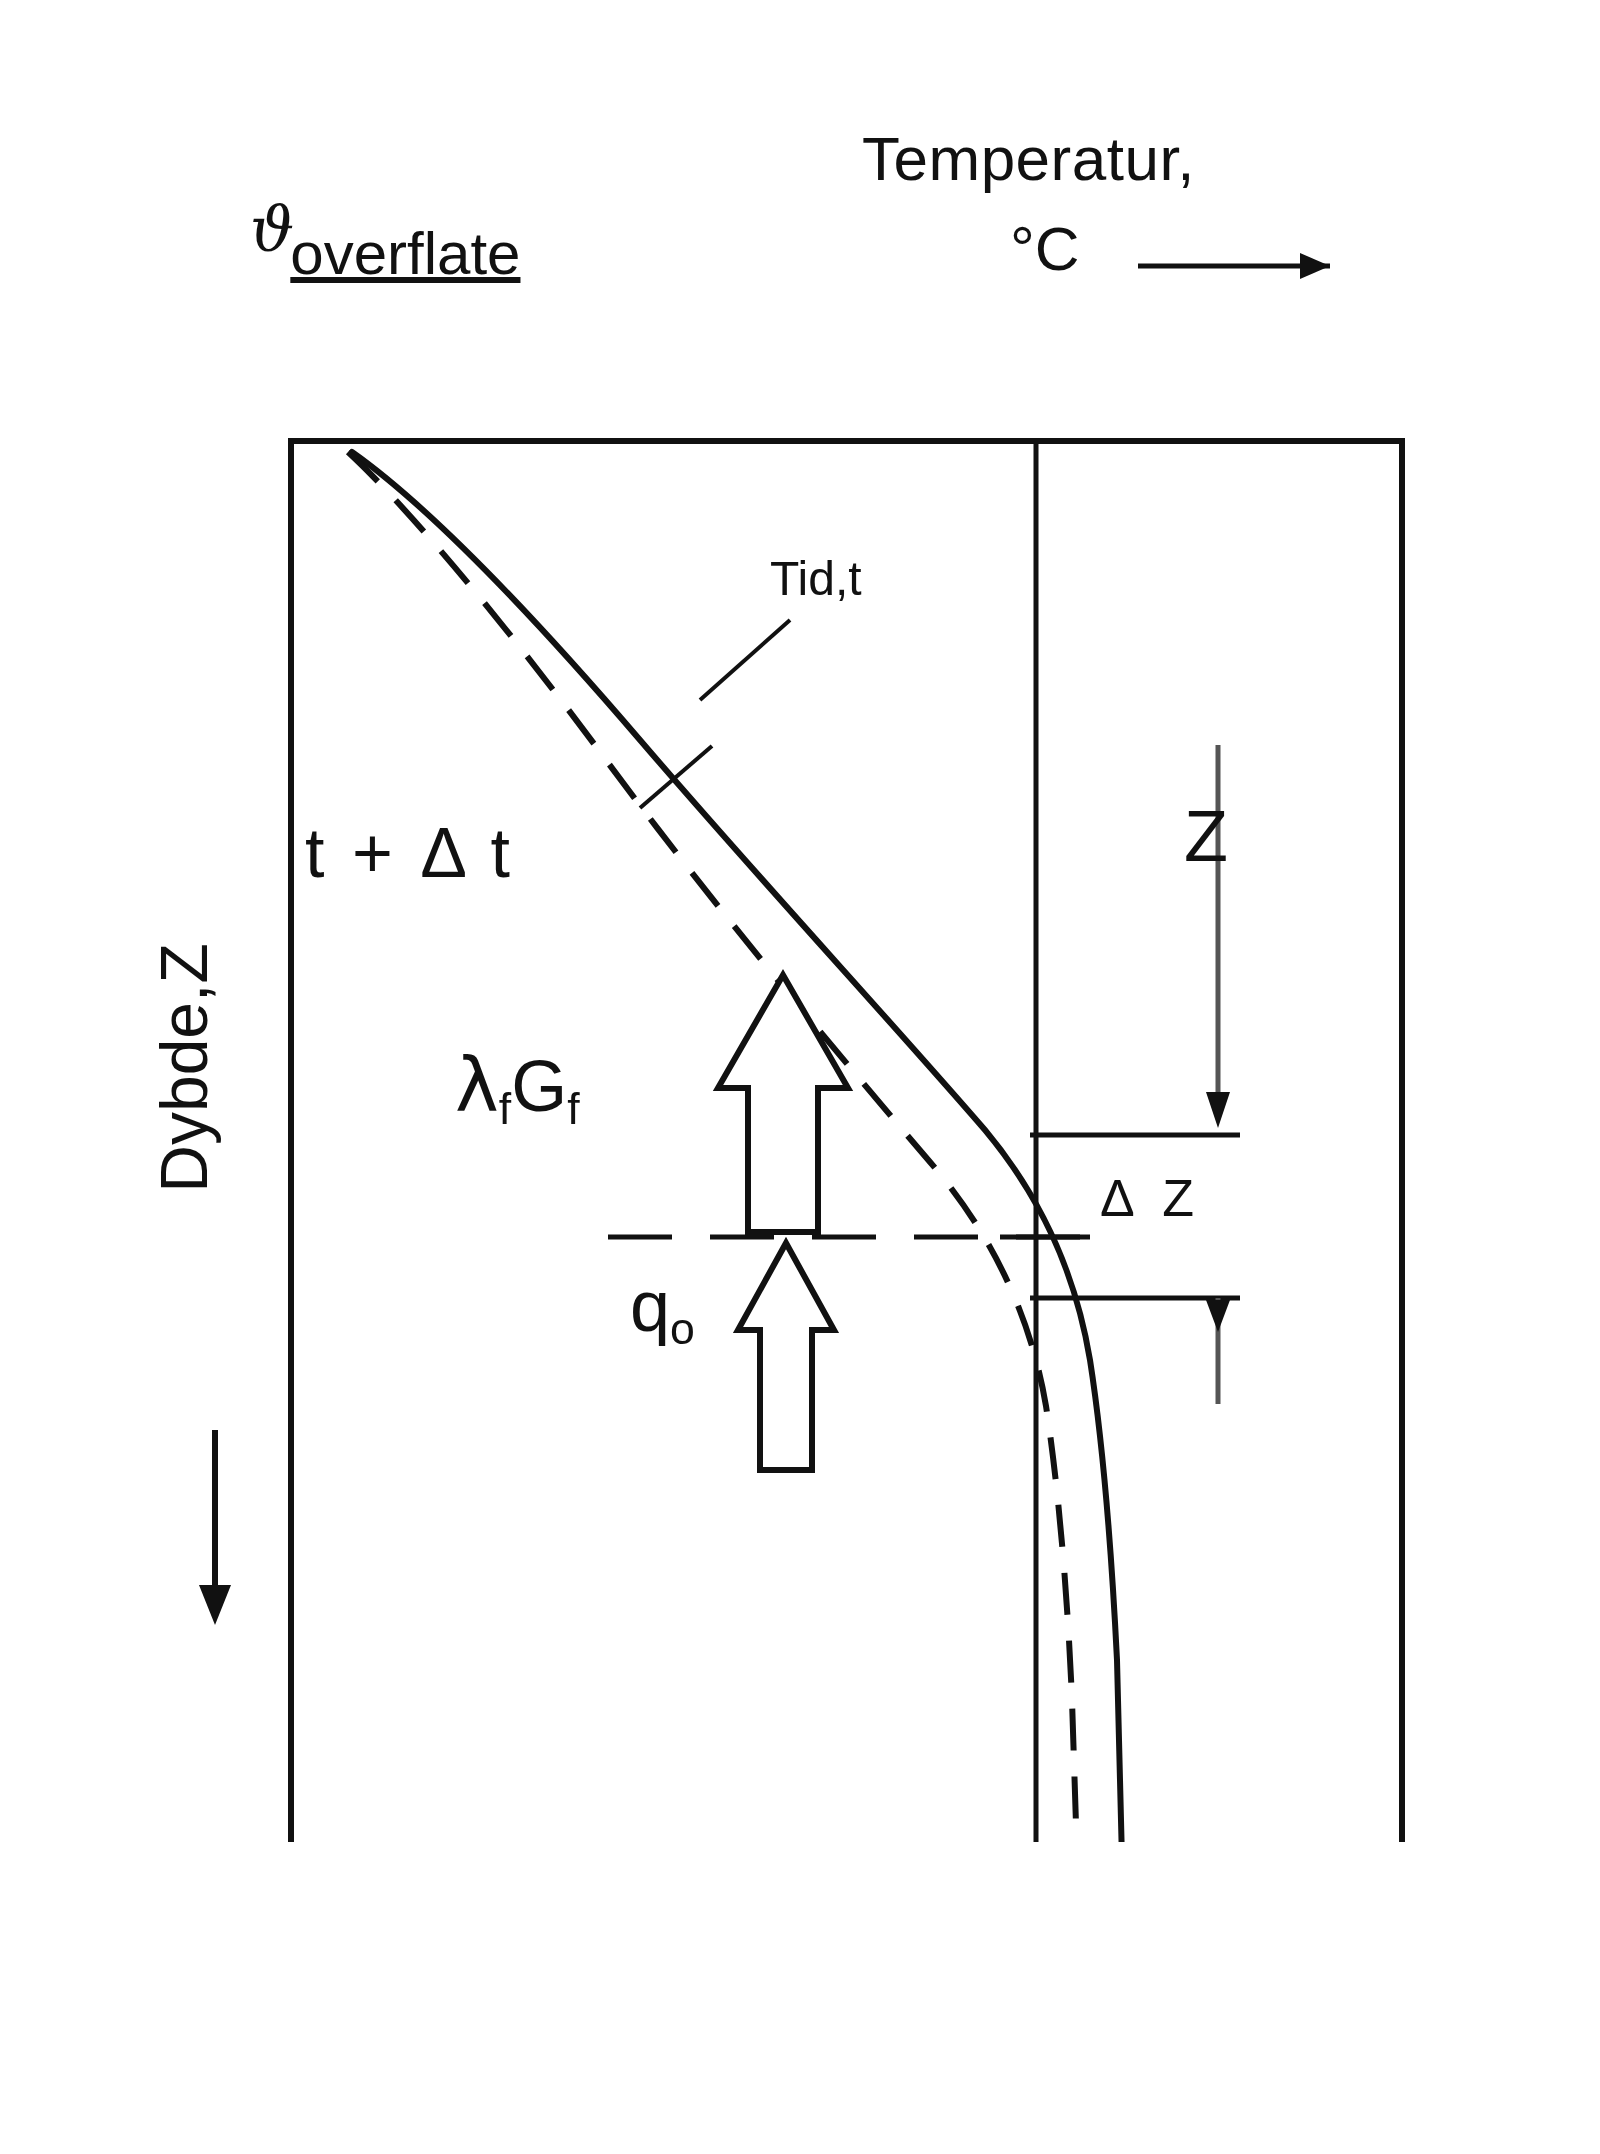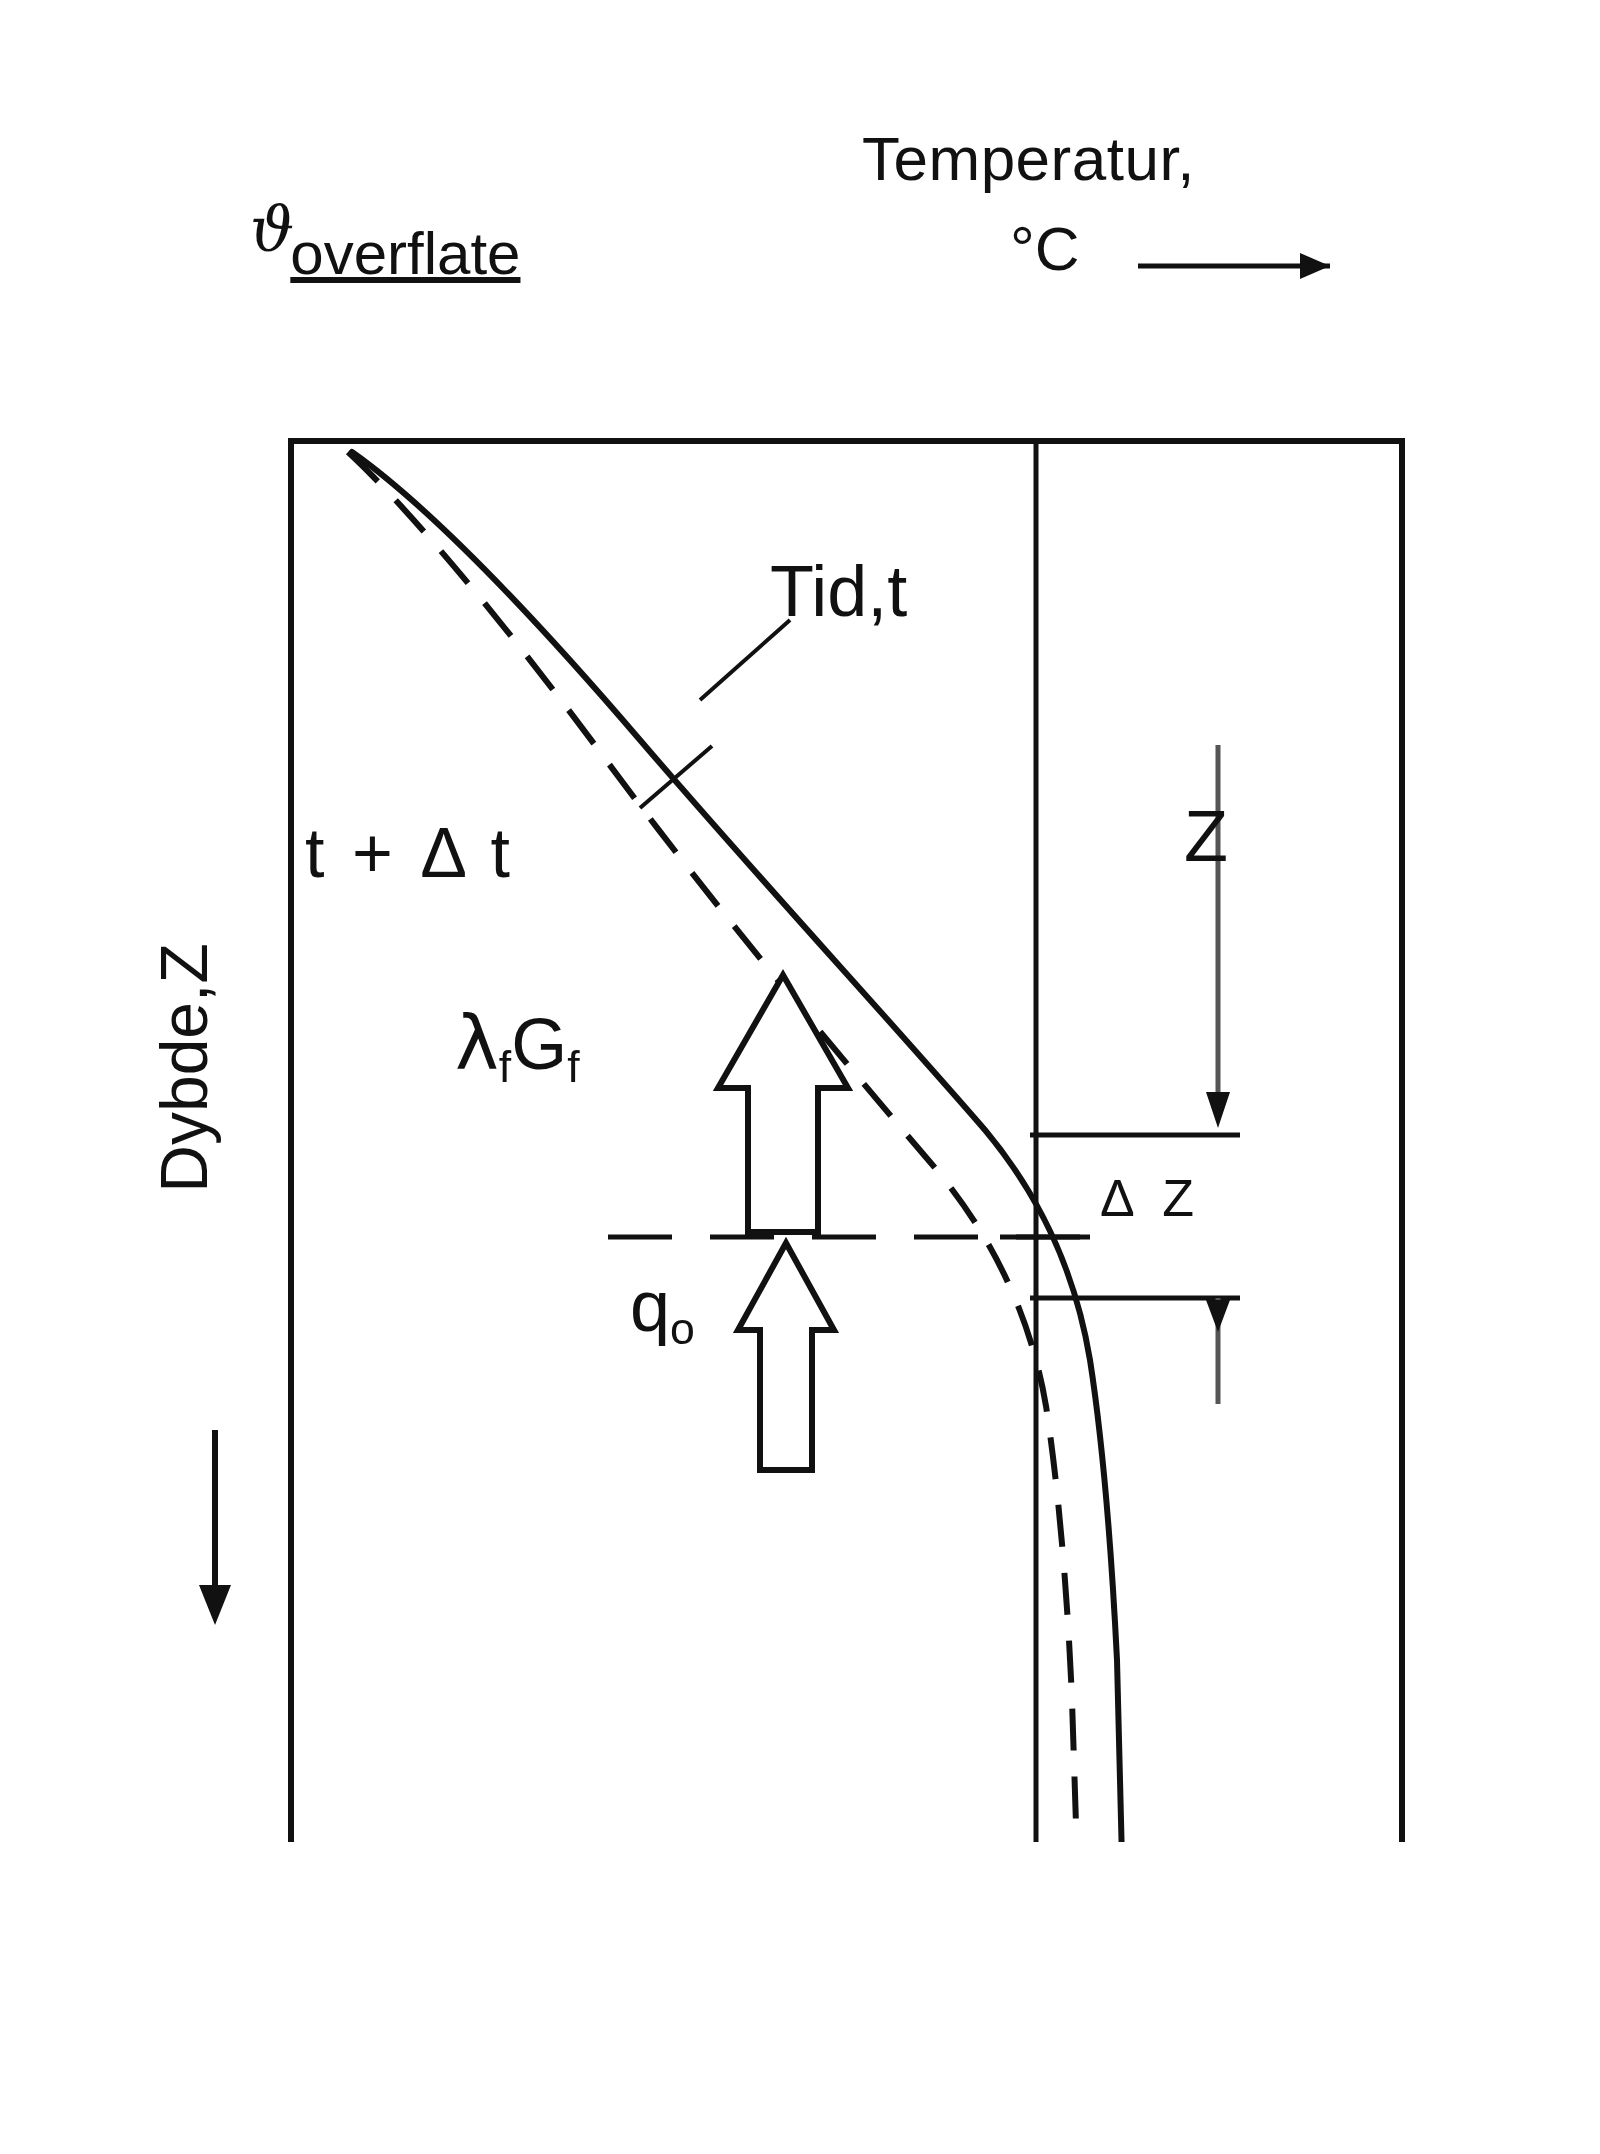--- a/index.html
+++ b/index.html
@@ -60,29 +60,29 @@
   }
   #label-theta-surface .ovf {
     font-size: 60px;
     position: relative;
     top: 24px;
     left: -4px;
     text-decoration: underline;
   }
   #label-tid-t {
     left: 770px; top: 555px;
-    font-size: 72px;
+    font-size: 48px;
   }
   #label-t-plus-dt {
     left: 305px; top: 818px;
     font-size: 70px;
     letter-spacing: 4px;
   }
   #label-lambda-gf {
-    left: 455px; top: 1006px;
+    left: 455px; top: 1048px;
     font-size: 72px;
   }
   #label-lambda-gf .lam {
     font-family: "DejaVu Sans", sans-serif;
     font-size: 74px;
   }
   #label-qo {
     left: 630px; top: 1270px;
     font-size: 72px;
   }

